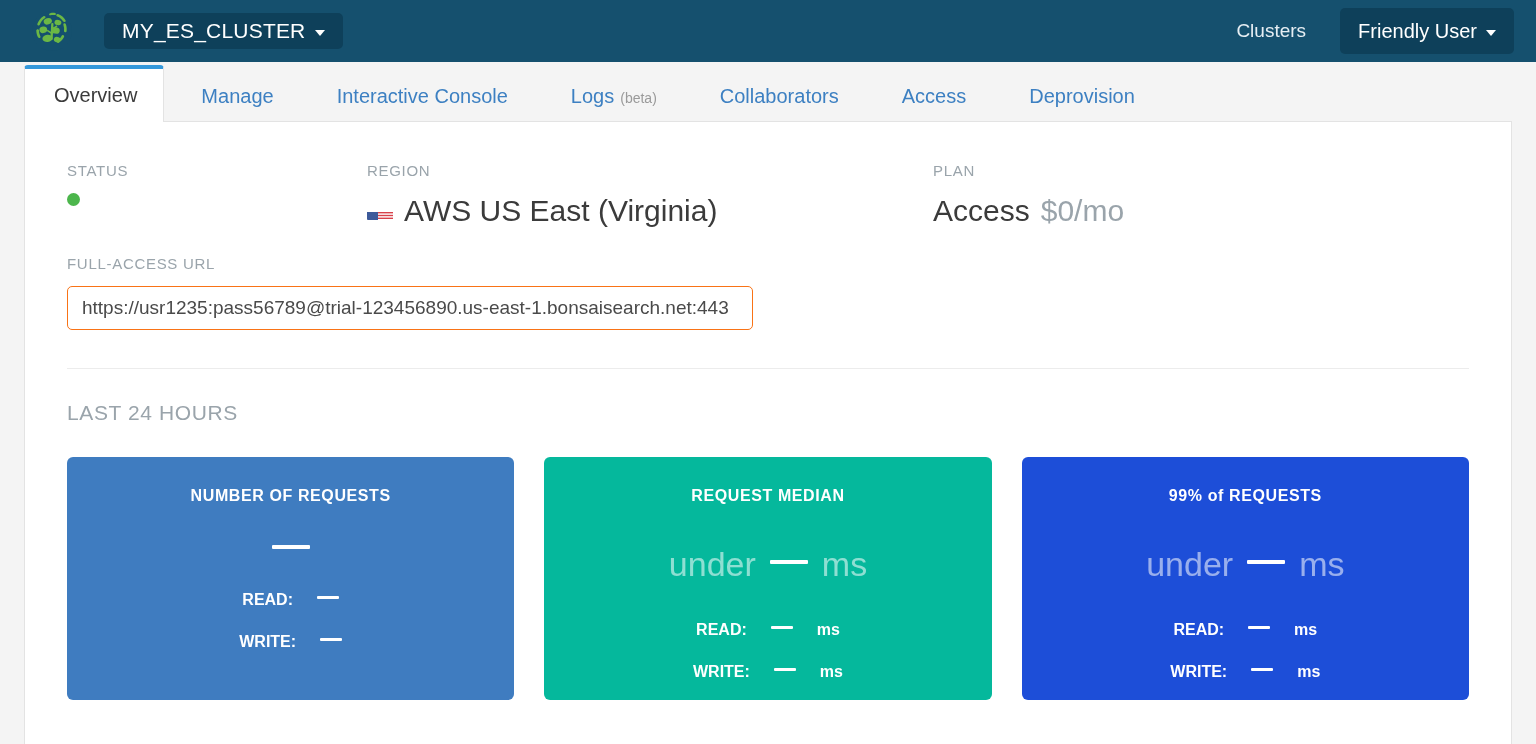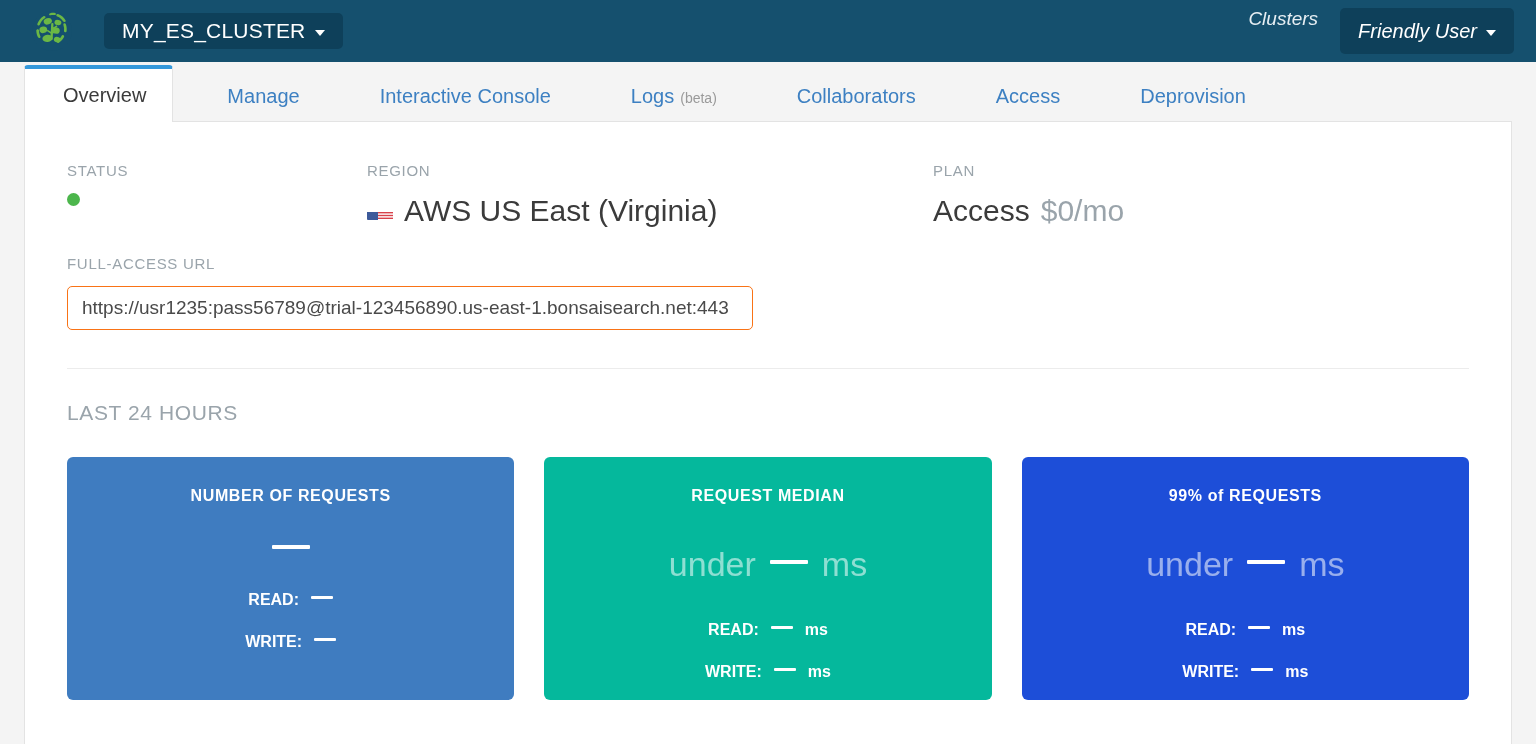--- a/index.html
+++ b/index.html
@@ -61,22 +61,22 @@
     border-right: 5.5px solid transparent;
     border-top: 6px solid #ffffff;
     display: inline-block;
     position: relative;
     top: 2px;
   }
 
   .nav-right {
     margin-left: auto;
     display: flex;
-    gap: 0;
-    font-style: italic;
+    align-items: center;
+    gap: 12px;
   }
 
   .nav-link {
     color: #e6eef3;
     font-size: 19px;
     text-decoration: none;
     padding: 0 22px;
     cursor: pointer;
     white-space: nowrap;
   }
@@ -108,28 +108,28 @@
     align-items: flex-end;
     padding-left: 24px;
     height: 60px;
     position: relative;
     z-index: 3;
   }
 
   .tab {
     font-size: 20px;
     color: #3d80c2;
-    padding: 0 0 0 12px;
+    padding: 0 0 0 3px;
     height: 52px;
     display: flex;
     align-items: center;
     cursor: pointer;
     white-space: nowrap;
     background: transparent;
-    margin-right: 16px;
+    margin-right: 8px;
     position: relative;
   }
 
   .tab .tab-inner {
     padding: 0 26px;
     display: flex;
     align-items: baseline;
     gap: 6px;
   }
 
@@ -287,21 +287,21 @@
     height: 3px;
     top: -3px;
   }
 
   .card-sub {
     font-size: 16px;
     font-weight: 600;
     display: flex;
     align-items: center;
     justify-content: center;
-    gap: 12px;
+    gap: 24px;
   }
 
   .card-sub.first { margin-top: 40px; }
   .card-sub.second { margin-top: 24px; }
 
   .card-sub .unit { font-weight: 600; }
 </style>
 </head>
 <body>
 

